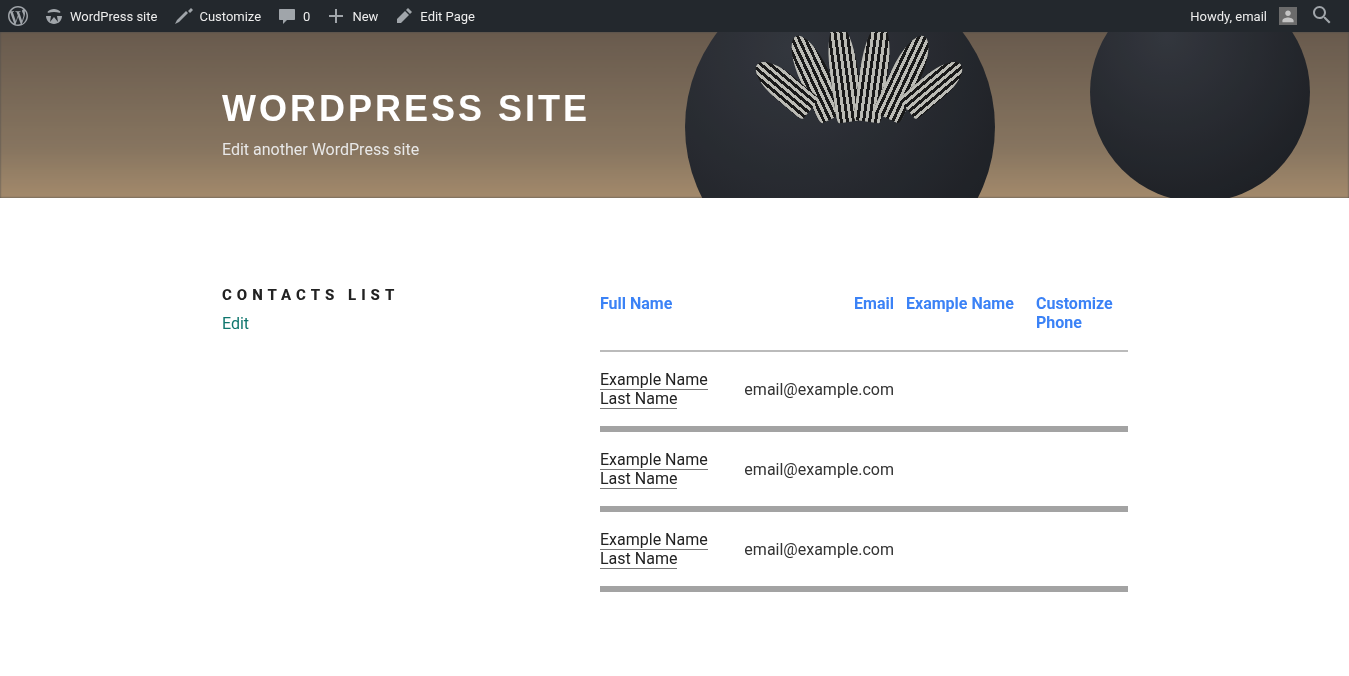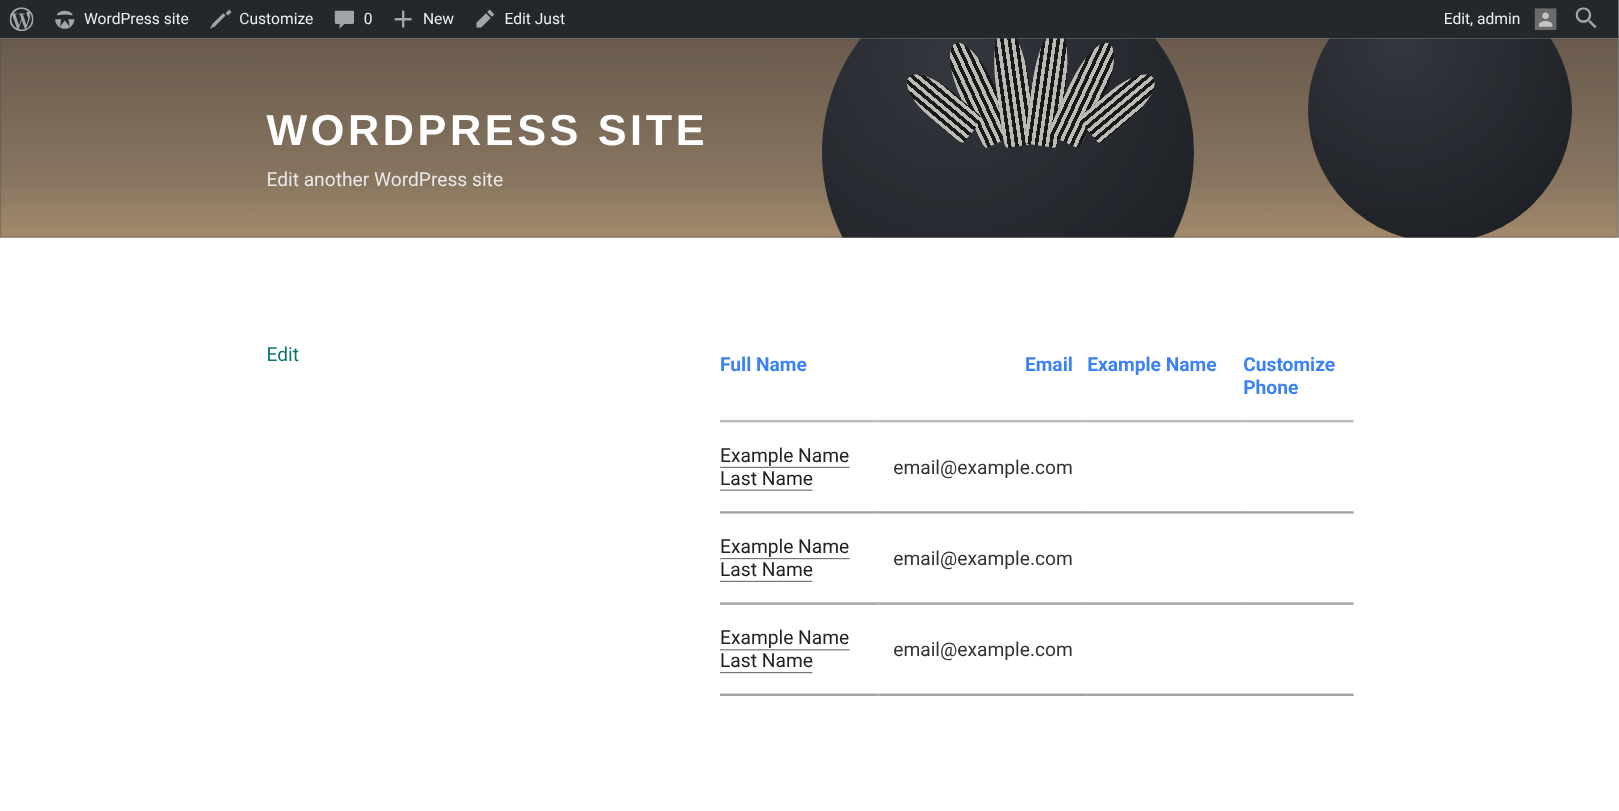--- a/index.html
+++ b/index.html
@@ -30,21 +30,21 @@
 
 
 .content { display: flex; padding: 88px 0 0 222px; gap: 0; }
 .sidebar { width: 378px; }
 .page-title { font-size: 15px; font-weight: 800; letter-spacing: 5px; color: #222; margin-bottom: 10px; }
 .edit-link { font-size: 16px; color: #0f766e; text-decoration: none; cursor: pointer; }
 
 .main { padding-top: 0; }
 table { border-collapse: collapse; width: 528px; }
 th { text-align: left; font-weight: 700; font-size: 16px; color: #3b82f6; padding: 8px 12px 18px 0; border-bottom: 2px solid #bbb; vertical-align: top; }
-td { padding: 18px 12px 18px 0; border-bottom: 2px solid #a3a3a3; font-size: 16px; color: #333; vertical-align: middle; margin-top: 35px; }
+td { padding: 18px 12px 18px 0; border-bottom: 6px solid #a3a3a3; font-size: 16px; color: #333; vertical-align: middle; margin-top: 35px; }
 td a { color: #222; text-decoration: none; border-bottom: 1px solid #777; }
 th:nth-child(1), td:nth-child(1) { width: 132px; }
 th:nth-child(2), td:nth-child(2) { width: 174px; text-align: right; }
 th:nth-child(3), td:nth-child(3) { width: 130px; }
 th:nth-child(4), td:nth-child(4) { width: 92px; }
 </style>
 </head>
 <body>
 
 <div class="admin-bar">
@@ -87,26 +87,26 @@
           </svg>
       </span>
       <span class="label">New</span>
     </div>
     <div class="admin-item">
       <span class="admin-icon">
         <svg viewBox="0 0 20 20">
             <path d="M14 2l4 4-2 2-4-4 2-2zM3 13l8-8 4 4-8 8H3v-4z"></path>
           </svg>
       </span>
-      <span class="label">Edit Just</span>
+      <span class="label">Edit Page</span>
     </div>
   </div>
   <div class="admin-bar-right">
     <div class="admin-item">
-      <span class="label">Edit, admin</span>
+      <span class="label">Howdy, email</span>
       <span class="avatar">
         <svg viewBox="0 0 20 20">
             <path d="M10 10c2.2 0 4-1.8 4-4s-1.8-4-4-4-4 1.8-4 4 1.8 4 4 4zm0 2c-3 0-8 1.5-8 4.5V19h16v-2.5c0-3-5-4.5-8-4.5z"></path>
           </svg>
       </span>
     </div>
     <div class="admin-item">
       <span class="admin-icon">
         <svg viewBox="0 0 20 20">
             <path d="M12.5 11h-.8l-.3-.3c1-1.1 1.6-2.6 1.6-4.2C13 3 10 0 6.5 0S0 3 0 6.5 3 13 6.5 13c1.6 0 3.1-.6 4.2-1.6l.3.3v.8l5 5 1.5-1.5-5-5zm-6 0C4 11 2 9 2 6.5S4 2 6.5 2 11 4 11 6.5 9 11 6.5 11z"></path>
@@ -130,20 +130,21 @@
   </div>
   <div class="hero-overlay"></div>
   <div class="hero-content">
     <div class="site-title">WORDPRESS SITE</div>
     <div class="site-tagline">Edit another WordPress site</div>
   </div>
 </div>
 
 <div class="content">
   <div class="sidebar">
+    <h2 class="page-title">CONTACTS LIST</h2>
     <a class="edit-link">Edit</a>
   </div>
   <div class="main">
     <table>
       <thead>
         <tr>
           <th>Full Name</th>
           <th>Email</th>
           <th>Example Name</th>
           <th>Customize Phone</th>

